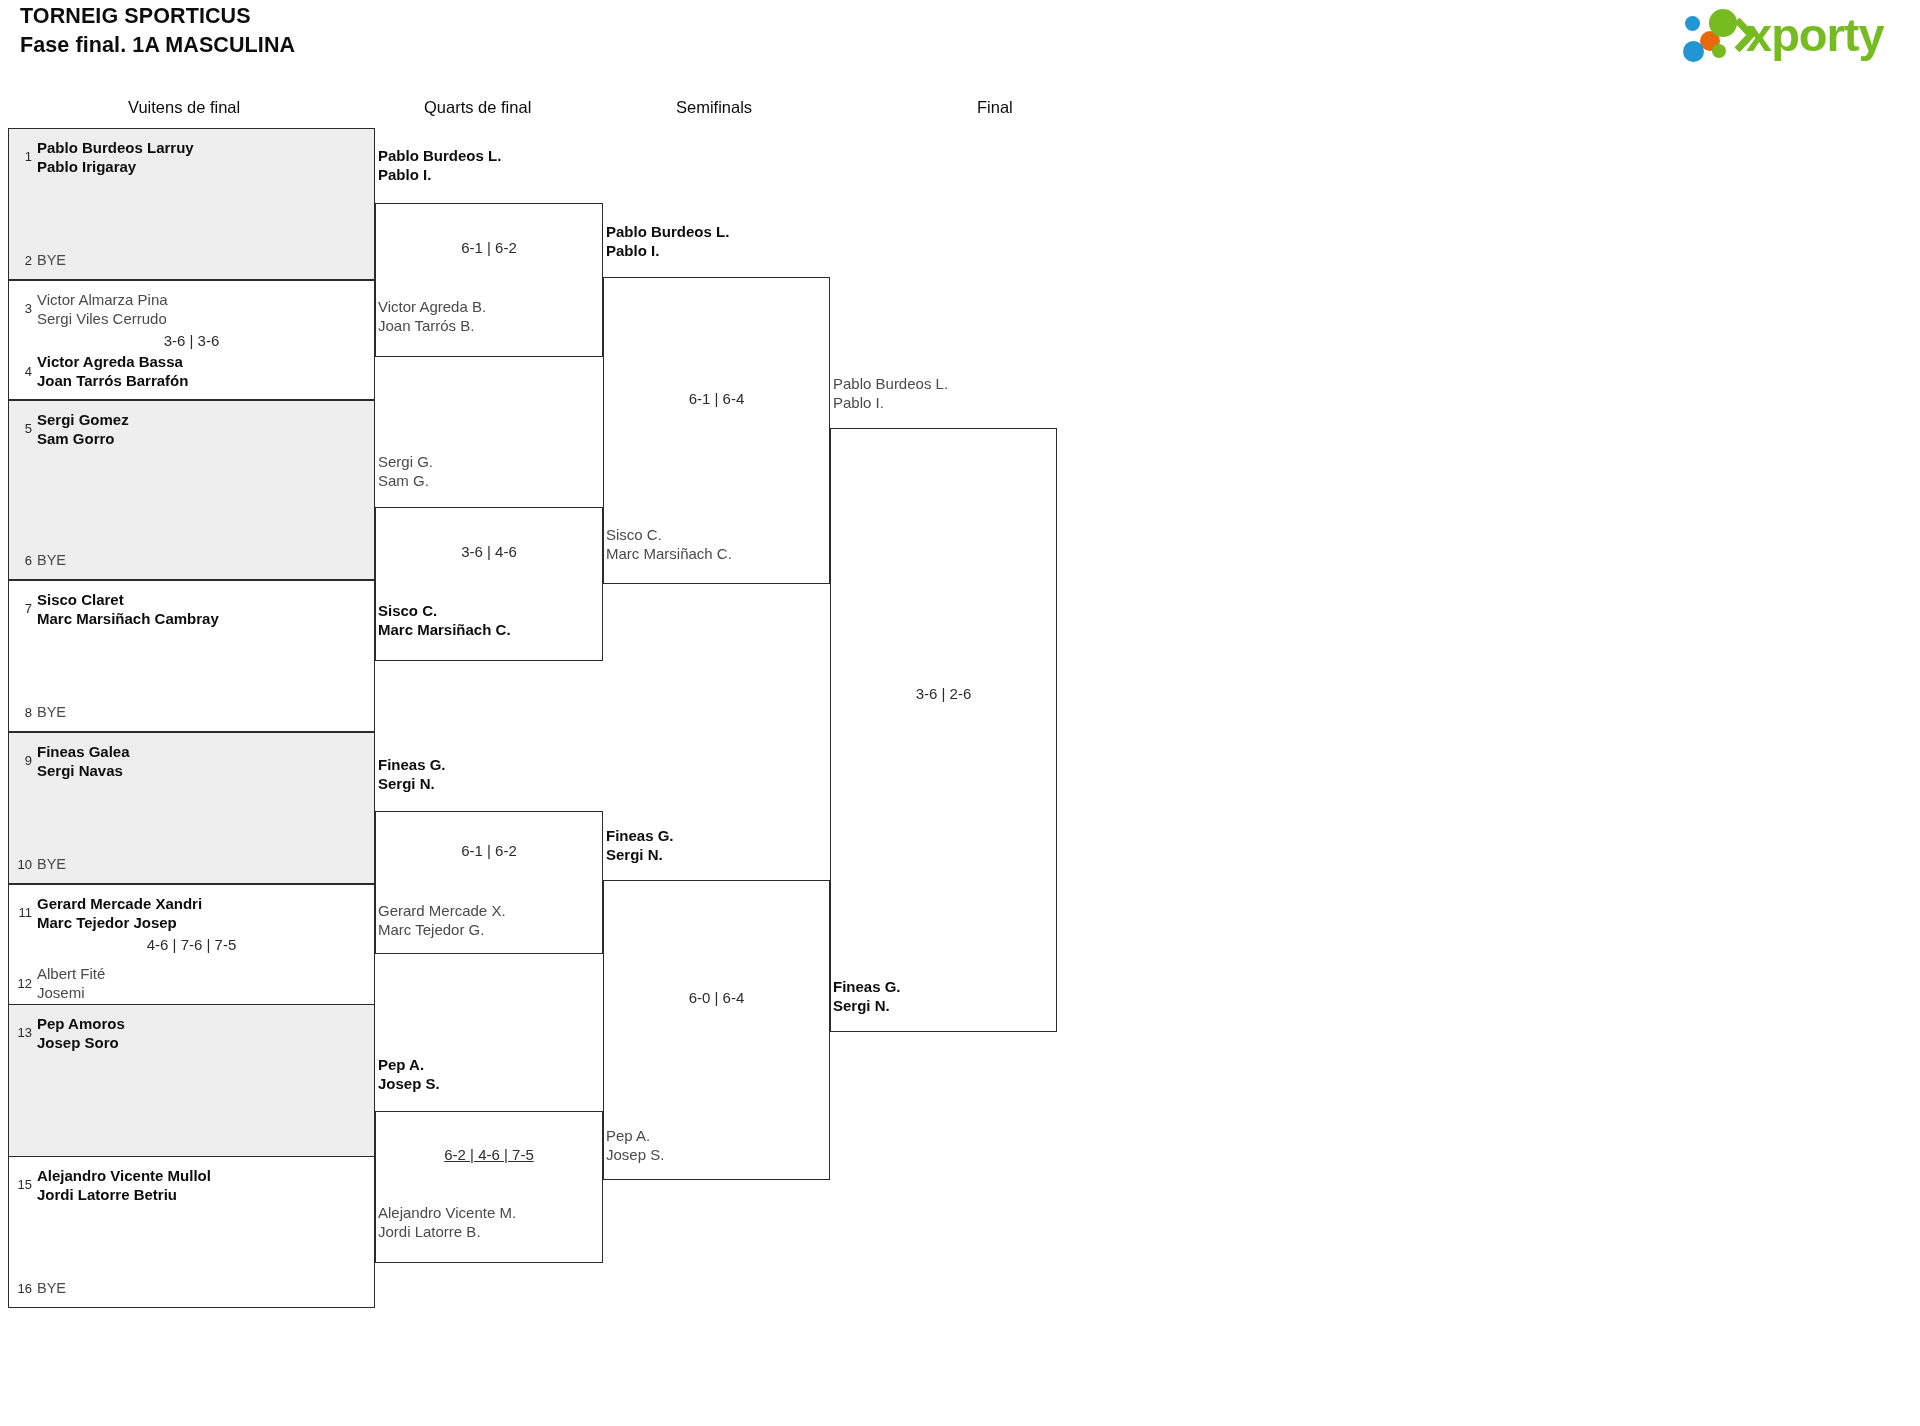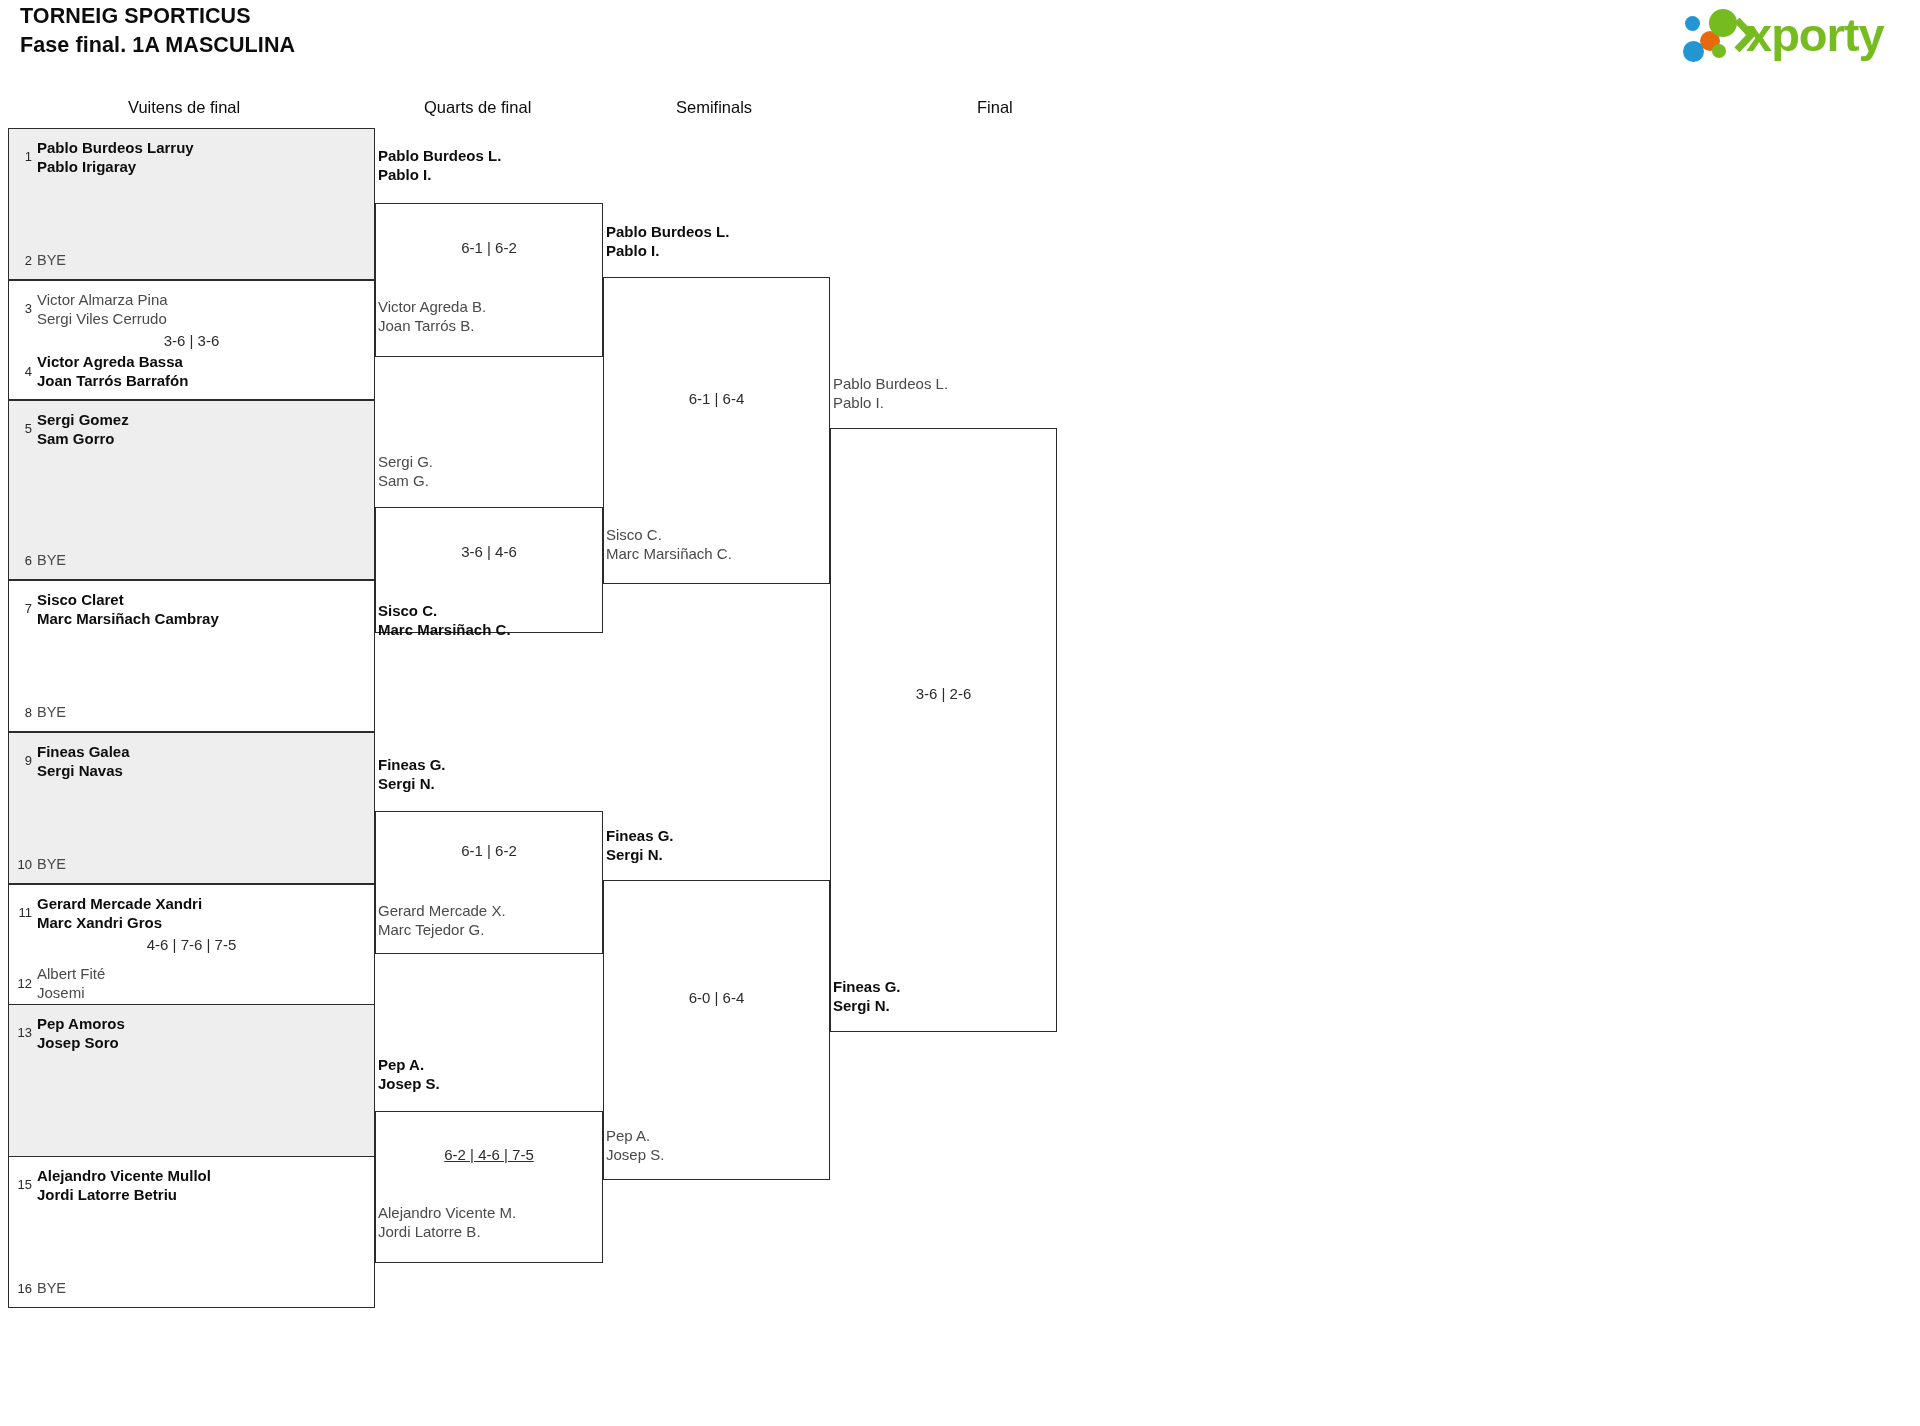--- a/index.html
+++ b/index.html
@@ -263,21 +263,21 @@
     <div class="r1-player bottom">
       <span class="seed">10</span>
       <span class="names bye">BYE</span>
     </div>
   </div>
 
   <div class="r1-match" style="top:884px; height:128px;">
     <div class="r1-player top">
       <span class="seed two-line">11</span>
       <span class="names winner">
-        <span>Gerard Mercade Xandri</span><br><span>Marc Xandri Gros</span>
+        <span>Gerard Mercade Xandri</span><br><span>Marc Tejedor Josep</span>
       </span>
     </div>
     <div class="r1-score" style="top:51px;">4-6 | 7-6 | 7-5</div>
     <div class="r1-player bottom">
       <span class="seed bottom-two-line">12</span>
       <span class="names loser">
         <span>Albert Fité</span><br><span>Josemi</span>
       </span>
     </div>
   </div>
@@ -314,21 +314,21 @@
   <div class="conn-box" style="left:375px; top:203px; width:228px; height:154px;">
     <div class="conn-score" style="top:35px;">6-1 | 6-2</div>
   </div>
   <div class="entry loser" style="left:378px; top:297px;">
     <span>Victor Agreda B.</span><br><span>Joan Tarrós B.</span>
   </div>
 
   <div class="entry loser" style="left:378px; top:452px;">
     <span>Sergi G.</span><br><span>Sam G.</span>
   </div>
-  <div class="conn-box" style="left:375px; top:507px; width:228px; height:126px;">
+  <div class="conn-box" style="left:375px; top:507px; width:228px; height:154px;">
     <div class="conn-score" style="top:35px;">3-6 | 4-6</div>
   </div>
   <div class="entry winner" style="left:378px; top:601px;">
     <span>Sisco C.</span><br><span>Marc Marsiñach C.</span>
   </div>
 
   <div class="entry winner" style="left:378px; top:755px;">
     <span>Fineas G.</span><br><span>Sergi N.</span>
   </div>
   <div class="conn-box" style="left:375px; top:811px; width:228px; height:143px;">

